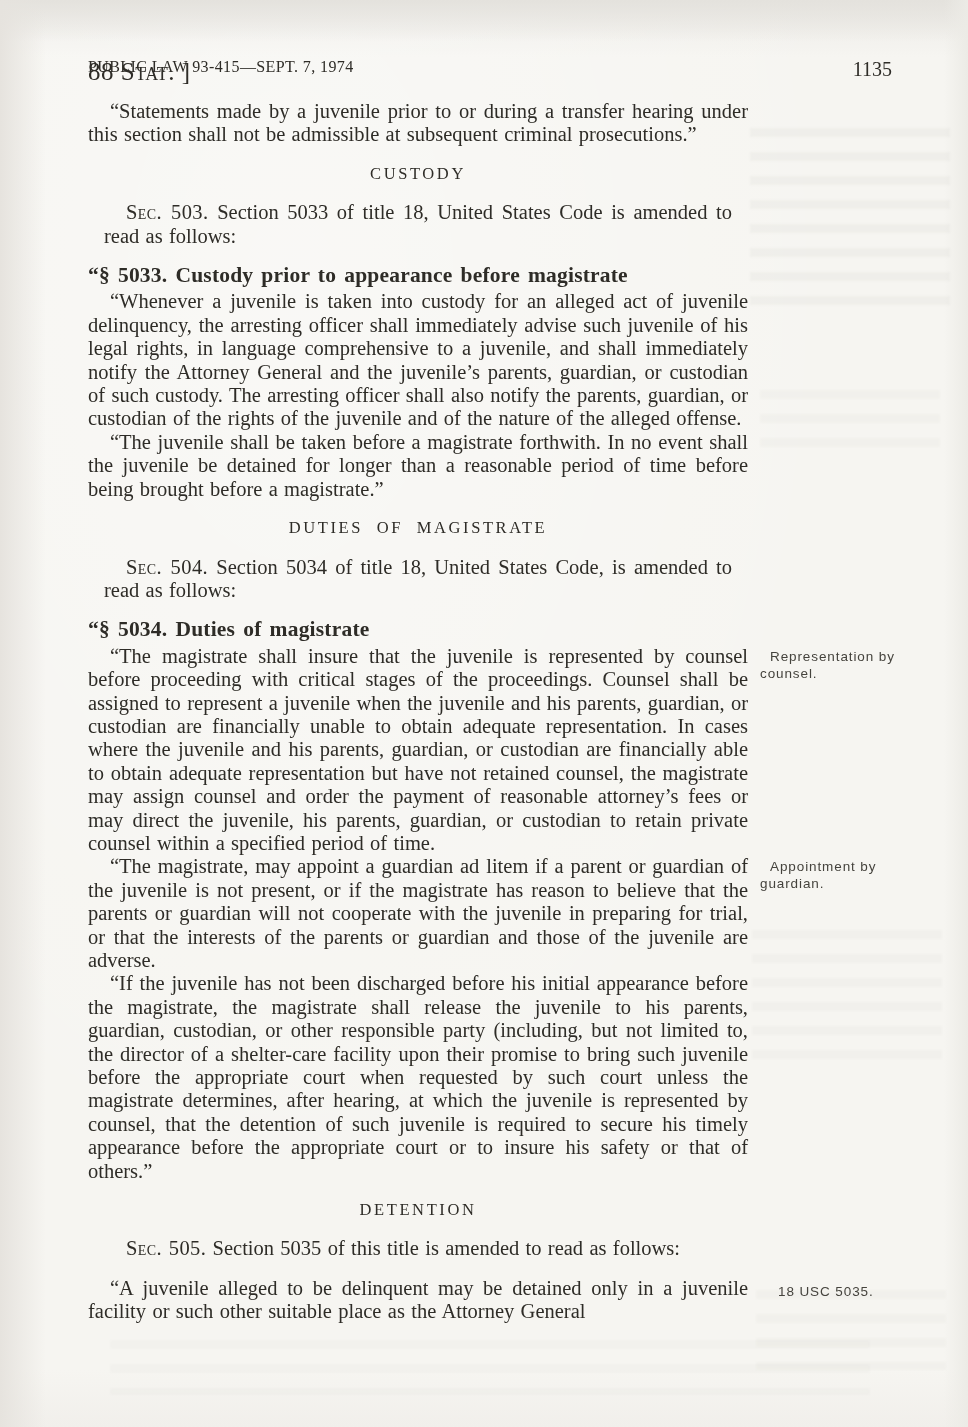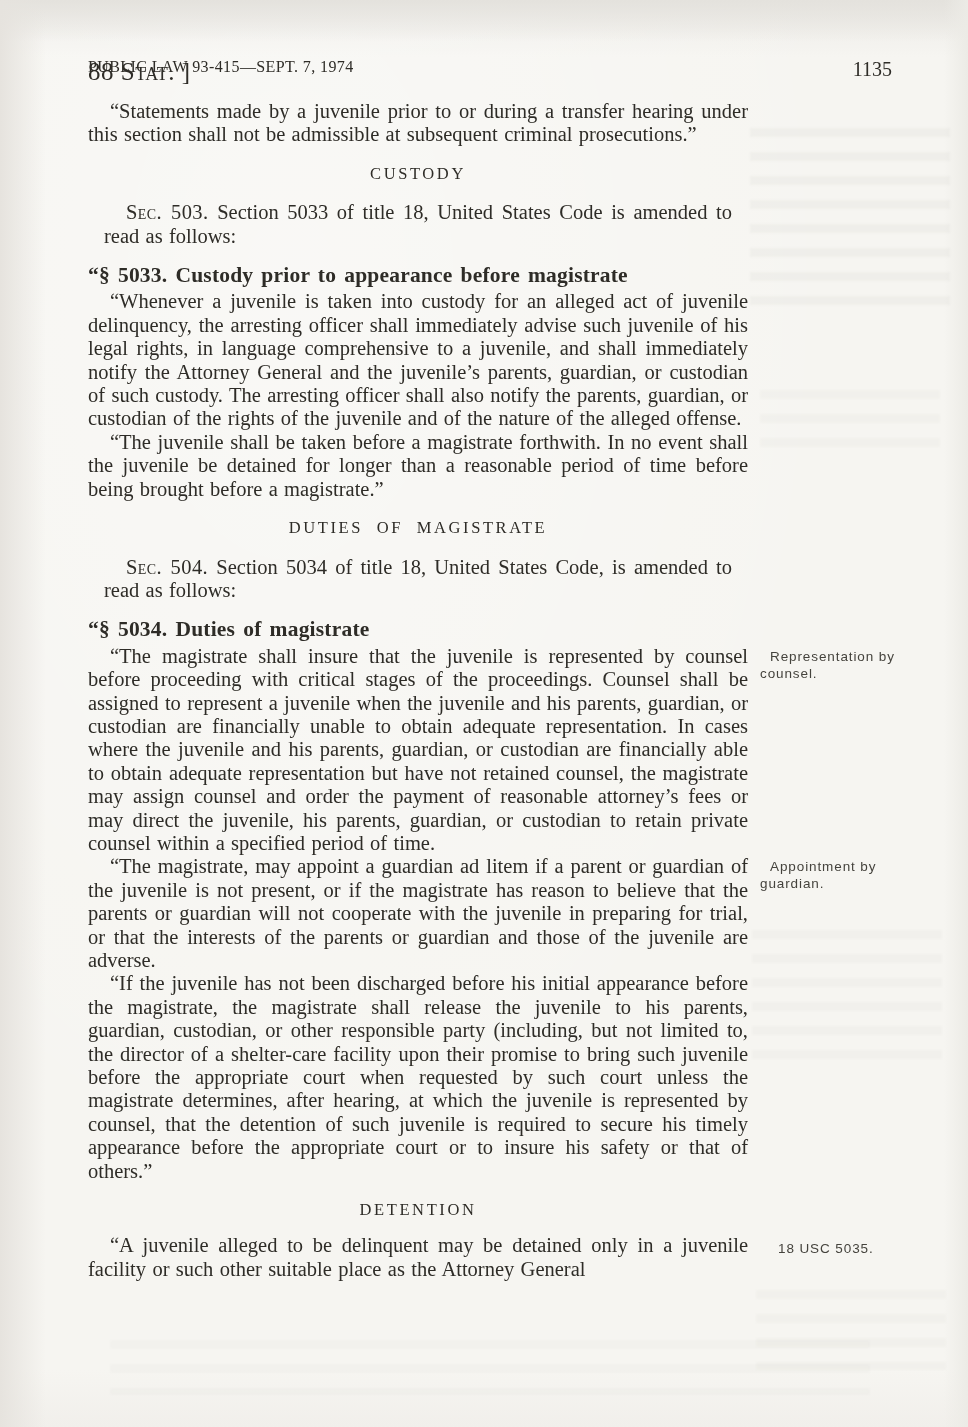--- a/index.html
+++ b/index.html
@@ -113,19 +113,20 @@
     <p class="code-head">“§ 5034. Duties of magistrate</p>
 
     <p class="para"><span>“The magistrate shall insure that the juvenile is represented by counsel before proceeding with critical stages of the proceedings. Counsel shall be assigned to represent a juvenile when the juvenile and his parents, guardian, or custodian are financially unable to obtain adequate representation. In cases where the juvenile and his parents, guardian, or custodian are financially able to obtain adequate representation but have not retained counsel, the magistrate may assign counsel and order the payment of reasonable attorney’s fees or may direct the juvenile, his parents, guardian, or custodian to retain private counsel within a specified period of time.</span><span class="margin-note mn-top">Representation by counsel.</span></p>
 
     <p class="para"><span>“The magistrate, may appoint a guardian ad litem if a parent or guardian of the juvenile is not present, or if the magistrate has reason to believe that the parents or guardian will not cooperate with the juvenile in preparing for trial, or that the interests of the parents or guardian and those of the juvenile are adverse.</span><span class="margin-note mn-top">Appointment by guardian.</span></p>
 
     <p class="para">“If the juvenile has not been discharged before his initial appearance before the magistrate, the magistrate shall release the juvenile to his parents, guardian, custodian, or other responsible party (including, but not limited to, the director of a shelter-care facility upon their promise to bring such juvenile before the appropriate court when requested by such court unless the magistrate determines, after hearing, at which the juvenile is represented by counsel, that the detention of such juvenile is required to secure his timely appearance before the appropriate court or to insure his safety or that of others.”</p>
 
     <p class="center-head">DETENTION</p>
 
+    <p class="sec-para"><span class="sec-label">Sec. 505.</span> <span>Section 5035 of this title is amended to read as follows:</span></p>
 
     <p class="code-head"><span class="margin-note" style="top:6px; text-indent:18px;">18 USC 5035.</span></p>
 
     <p class="para">“A juvenile alleged to be delinquent may be detained only in a juvenile facility or such other suitable place as the Attorney General</p>
 
   </div>
 </div>
 
 </body></html>

